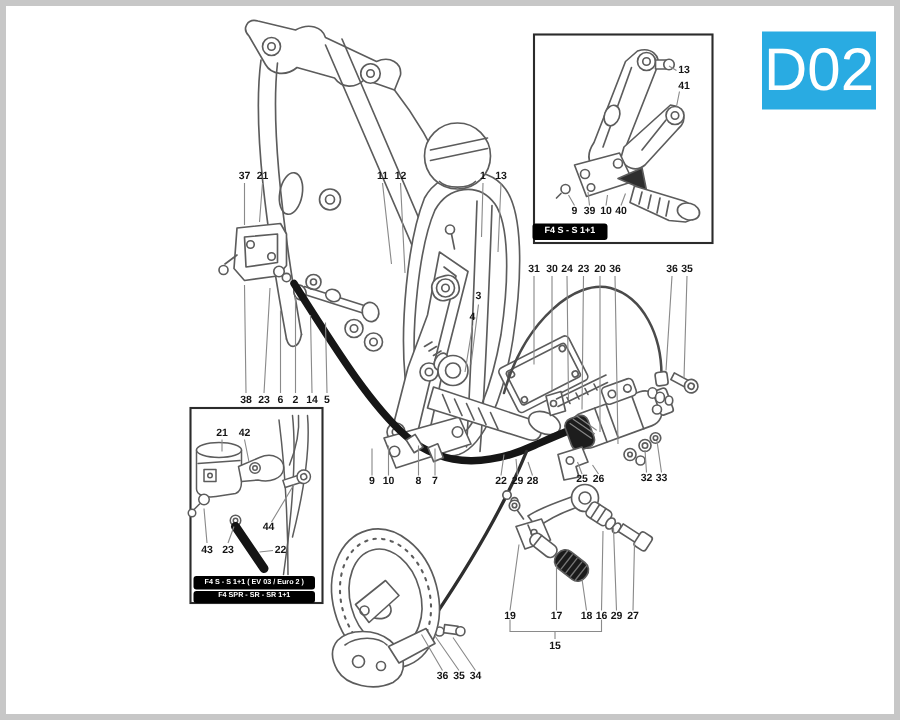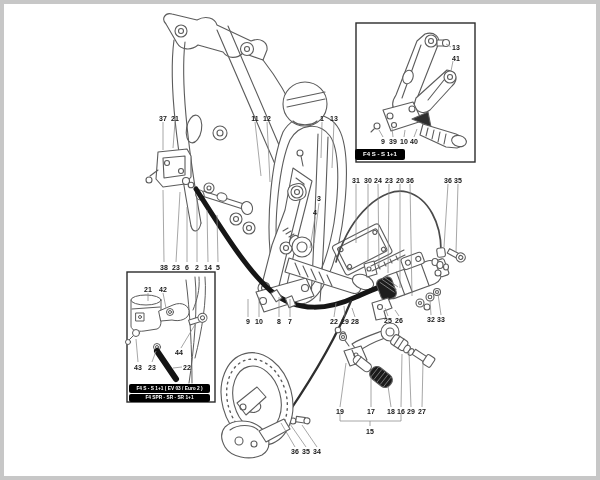--- a/index.html
+++ b/index.html
@@ -364,15 +364,16 @@
       <span class="callout" style="left: 179px; top: 352px;">44</span>
       <span class="callout" style="left: 138px; top: 367px;">43</span>
       <span class="callout" style="left: 152px; top: 367px;">23</span>
       <span class="callout" style="left: 187px; top: 367px;">22</span>
     </div>
 
   <div class="variant-label label-tr">F4 S - S 1+1</div>
   <div class="variant-label label-bl1">F4 S - S 1+1 ( EV 03 / Euro 2 )</div>
   <div class="variant-label label-bl2">F4 SPR - SR - SR 1+1</div>
 
+  <div class="badge">D02</div>
 
   <div class="page-border"></div>
 </div>
 
 </body></html>

